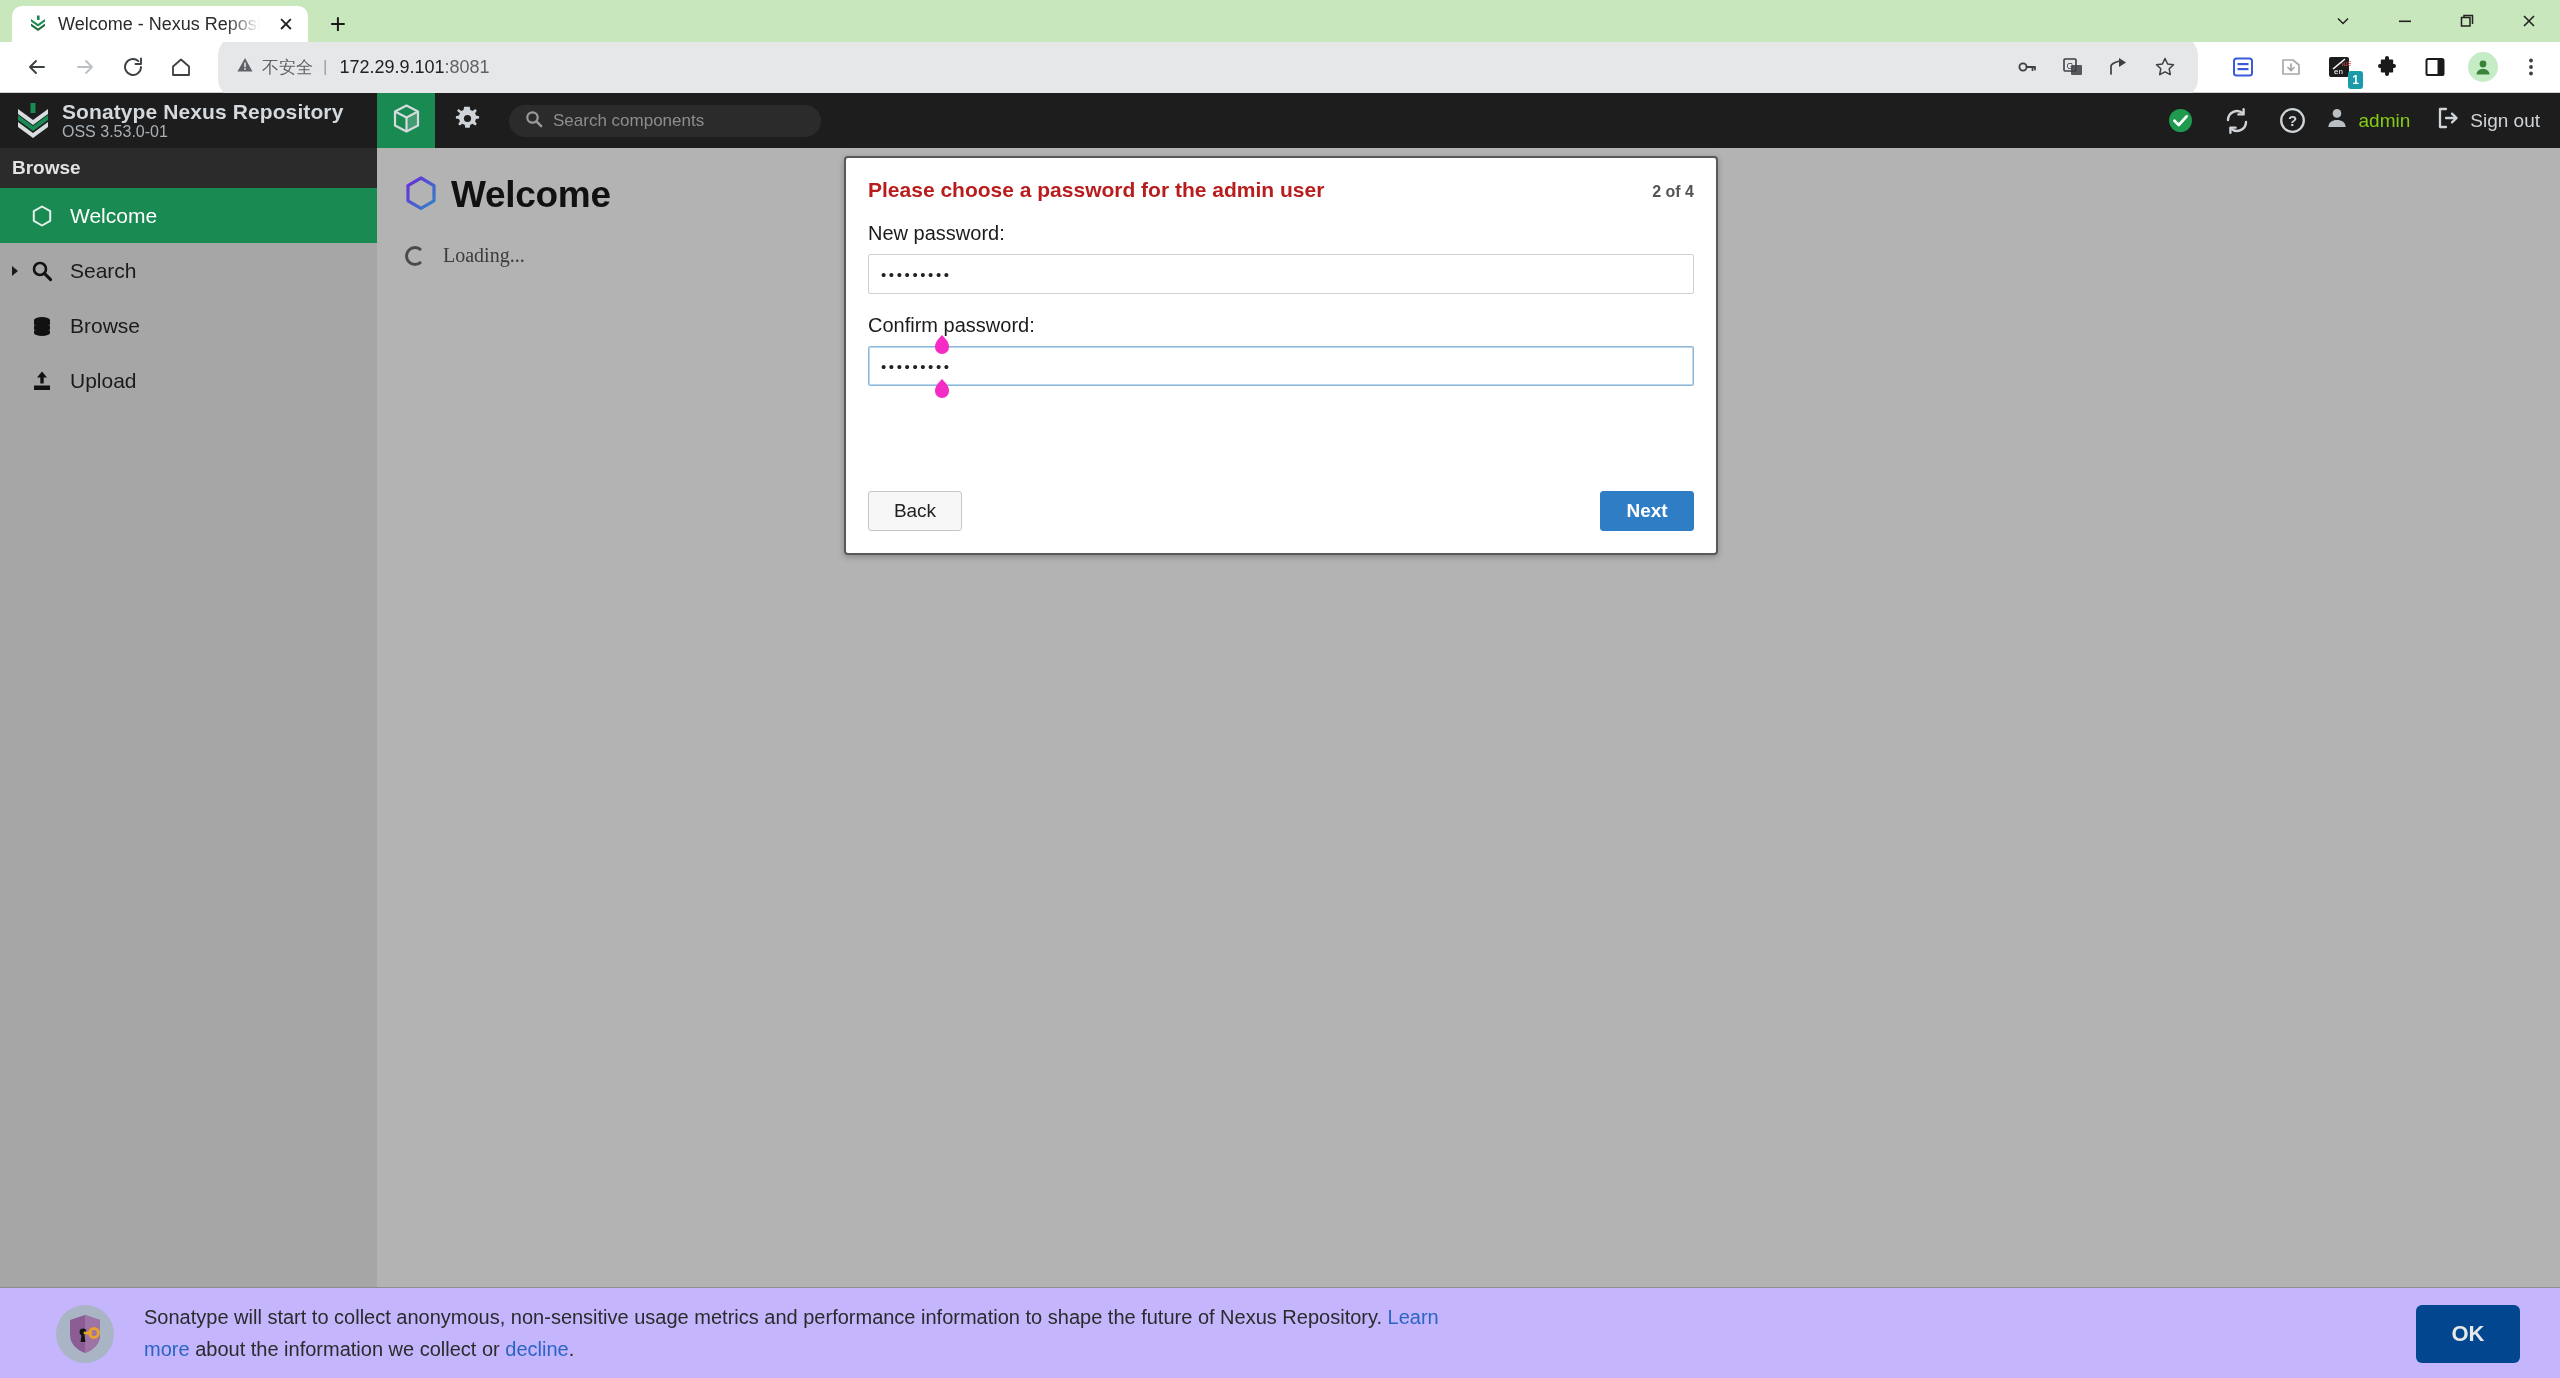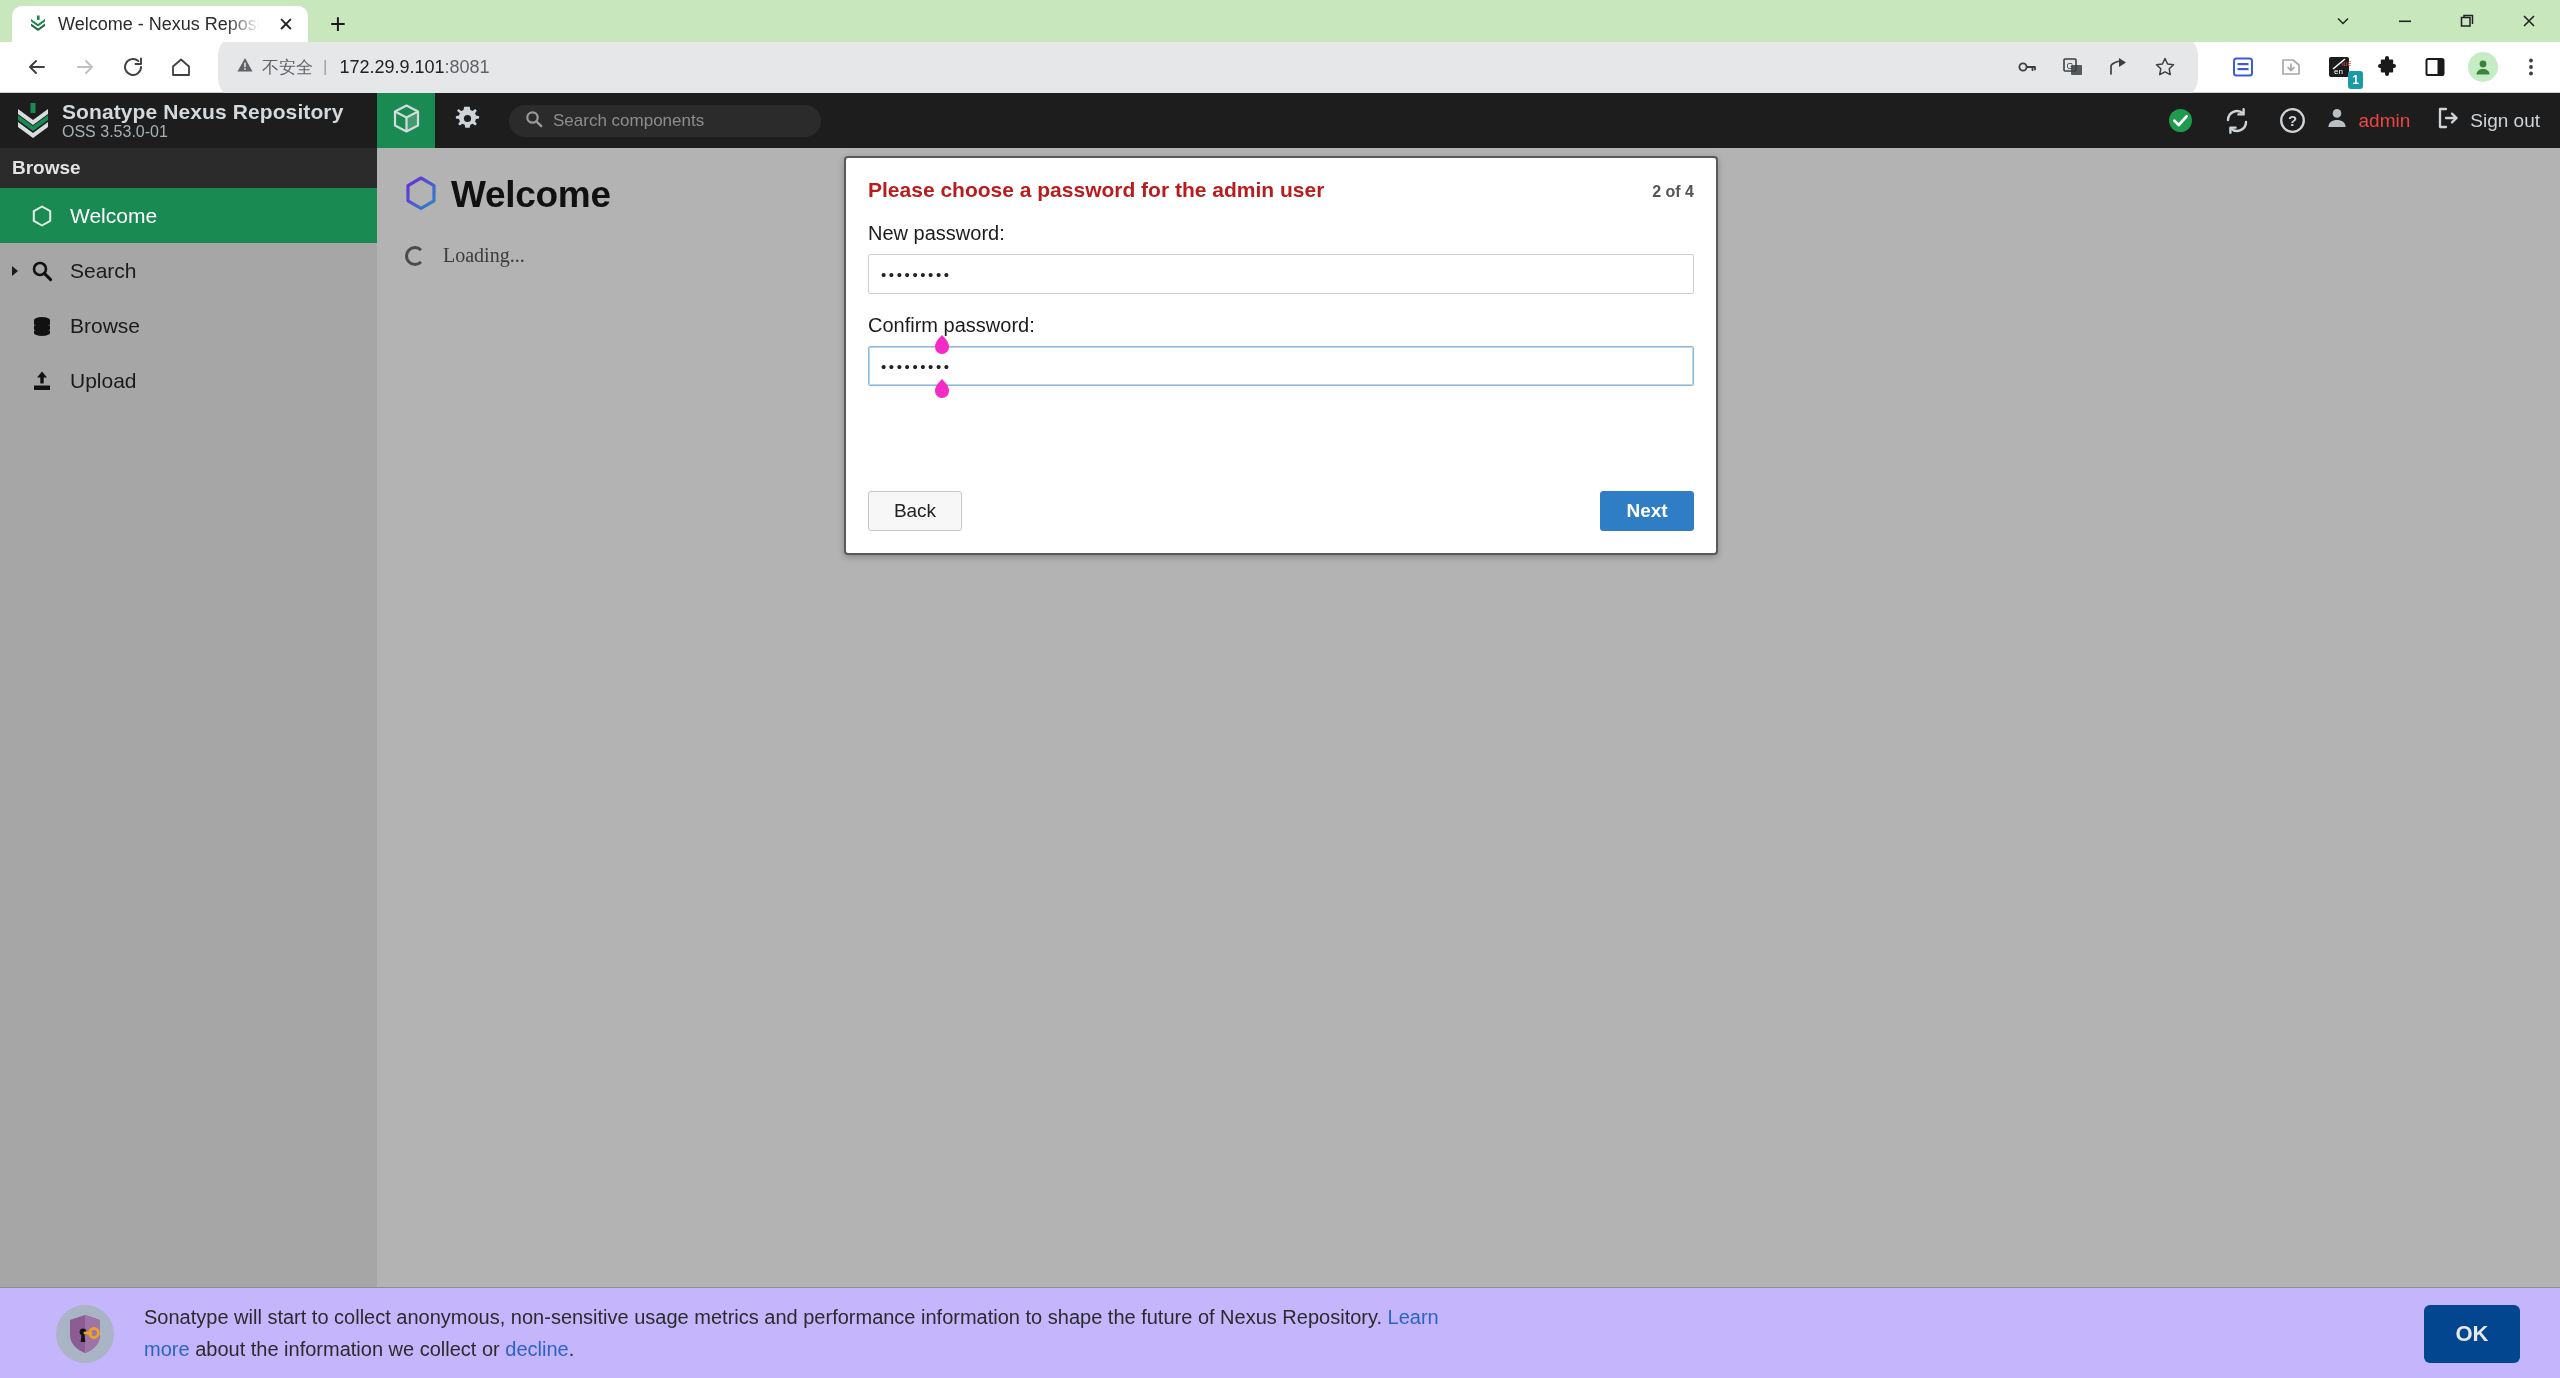--- a/index.html
+++ b/index.html
@@ -70,21 +70,21 @@
     border-left:10px solid transparent;border-right:10px solid transparent;border-top:9px solid #1a8a53;
   }
   .nx-gear{width:64px;display:flex;align-items:center;justify-content:center;}
   .nx-search{
     width:280px;height:32px;background:#2b2b2b;border-radius:16px;align-self:center;
     display:flex;align-items:center;gap:10px;padding:0 16px;margin-left:10px;
   }
   .nx-search-ph{font-size:17px;color:#8d8d8d;white-space:nowrap;}
   .nx-right{margin-left:auto;display:flex;align-items:center;gap:0;padding-right:20px;}
   .nx-ic{width:56px;height:55px;display:flex;align-items:center;justify-content:center;}
-  .nx-user{display:flex;align-items:center;gap:10px;padding:0 12px 0 4px;color:#ef4444;font-size:19px;}
+  .nx-user{display:flex;align-items:center;gap:10px;padding:0 12px 0 4px;color:#84cc16;font-size:19px;}
   .nx-signout{display:flex;align-items:center;gap:10px;padding-left:14px;color:#cfd4d8;font-size:19px;}
   .body-row{flex:1 1 auto;display:flex;min-height:0;}
   .sidebar{width:377px;flex:0 0 377px;background:#a6a6a6;display:flex;flex-direction:column;}
   .side-head{height:40px;background:#2b2b2b;color:#e3e3e3;font-size:19px;font-weight:700;display:flex;align-items:center;padding-left:12px;}
   .side-item{height:55px;display:flex;align-items:center;gap:14px;padding-left:28px;color:#1b1b1b;font-size:21px;position:relative;}
   .side-item .caret{position:absolute;left:8px;width:14px;display:flex;align-items:center;justify-content:center;color:#1b1b1b;font-size:13px;}
   .side-item.selected{background:#1a8a53;color:#ffffff;}
   .side-ic{width:28px;display:flex;align-items:center;justify-content:center;flex:0 0 28px;}
   .content{flex:1 1 auto;position:relative;background:#b3b3b3;min-width:0;}
   .page-title{display:flex;align-items:center;gap:14px;padding:26px 0 0 28px;}
@@ -124,21 +124,21 @@
   }
   
   .banner{
     height:92px;background:#c4b5fd;border-top:1px solid #8e8e8e;
     display:flex;align-items:center;padding:0 40px 0 56px;box-sizing:border-box;gap:30px;flex:0 0 92px;
   }
   .banner-icon{width:58px;height:58px;border-radius:50%;background:#a9b4c4;display:flex;align-items:center;justify-content:center;flex:0 0 58px;}
   .banner-text{font-size:20px;color:#2b2b2b;line-height:1.58;max-width:1320px;}
   .banner-text a{color:#2b64c4;text-decoration:none;}
   .btn-ok{
-    margin-left:auto;width:96px;height:58px;background:#01468f;border-radius:6px;
+    margin-left:auto;width:104px;height:58px;background:#01468f;border-radius:6px;
     display:flex;align-items:center;justify-content:center;color:#e8e8e8;font-size:22px;font-weight:700;
   }
 </style>
 </head>
 <body>
 
 <div class="chrome-titlebar">
   <div class="tab-strip">
     <div class="tab">
       <span class="tab-favicon">

